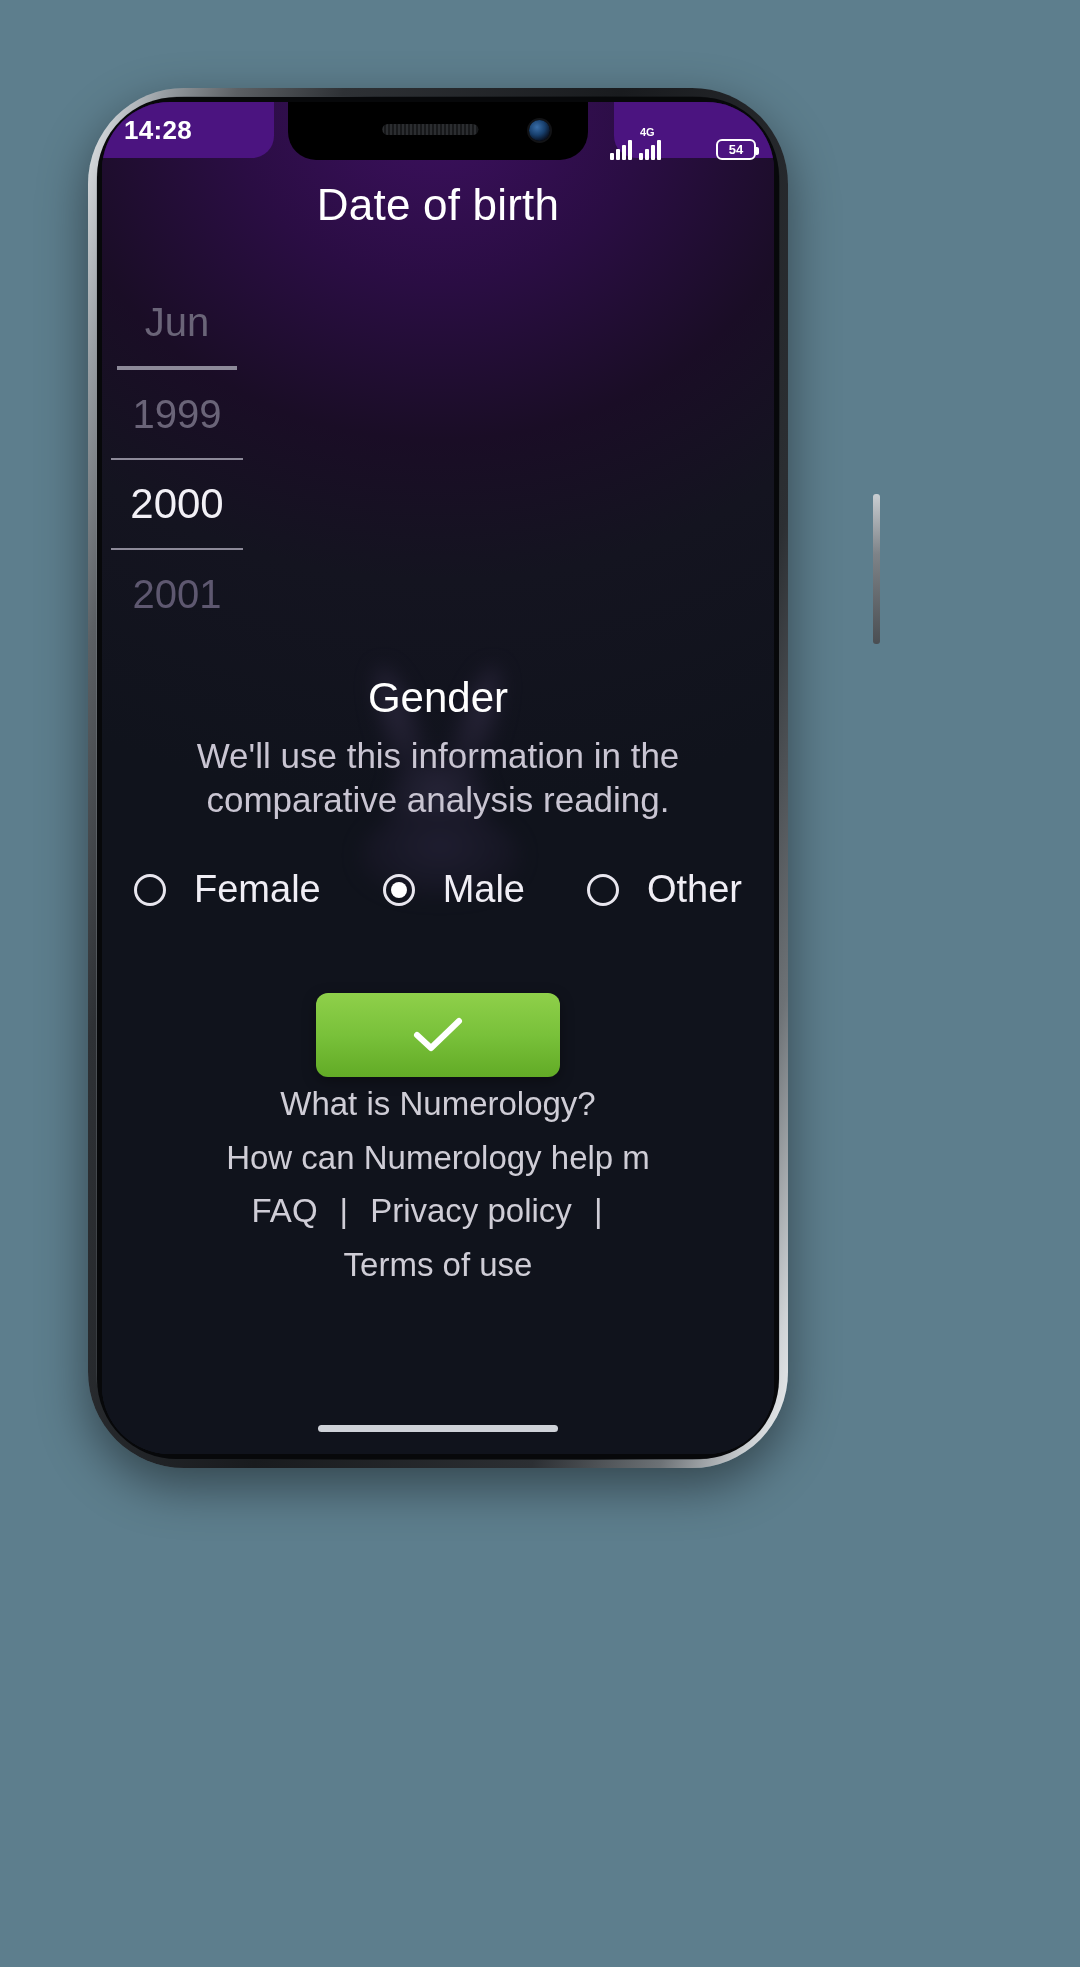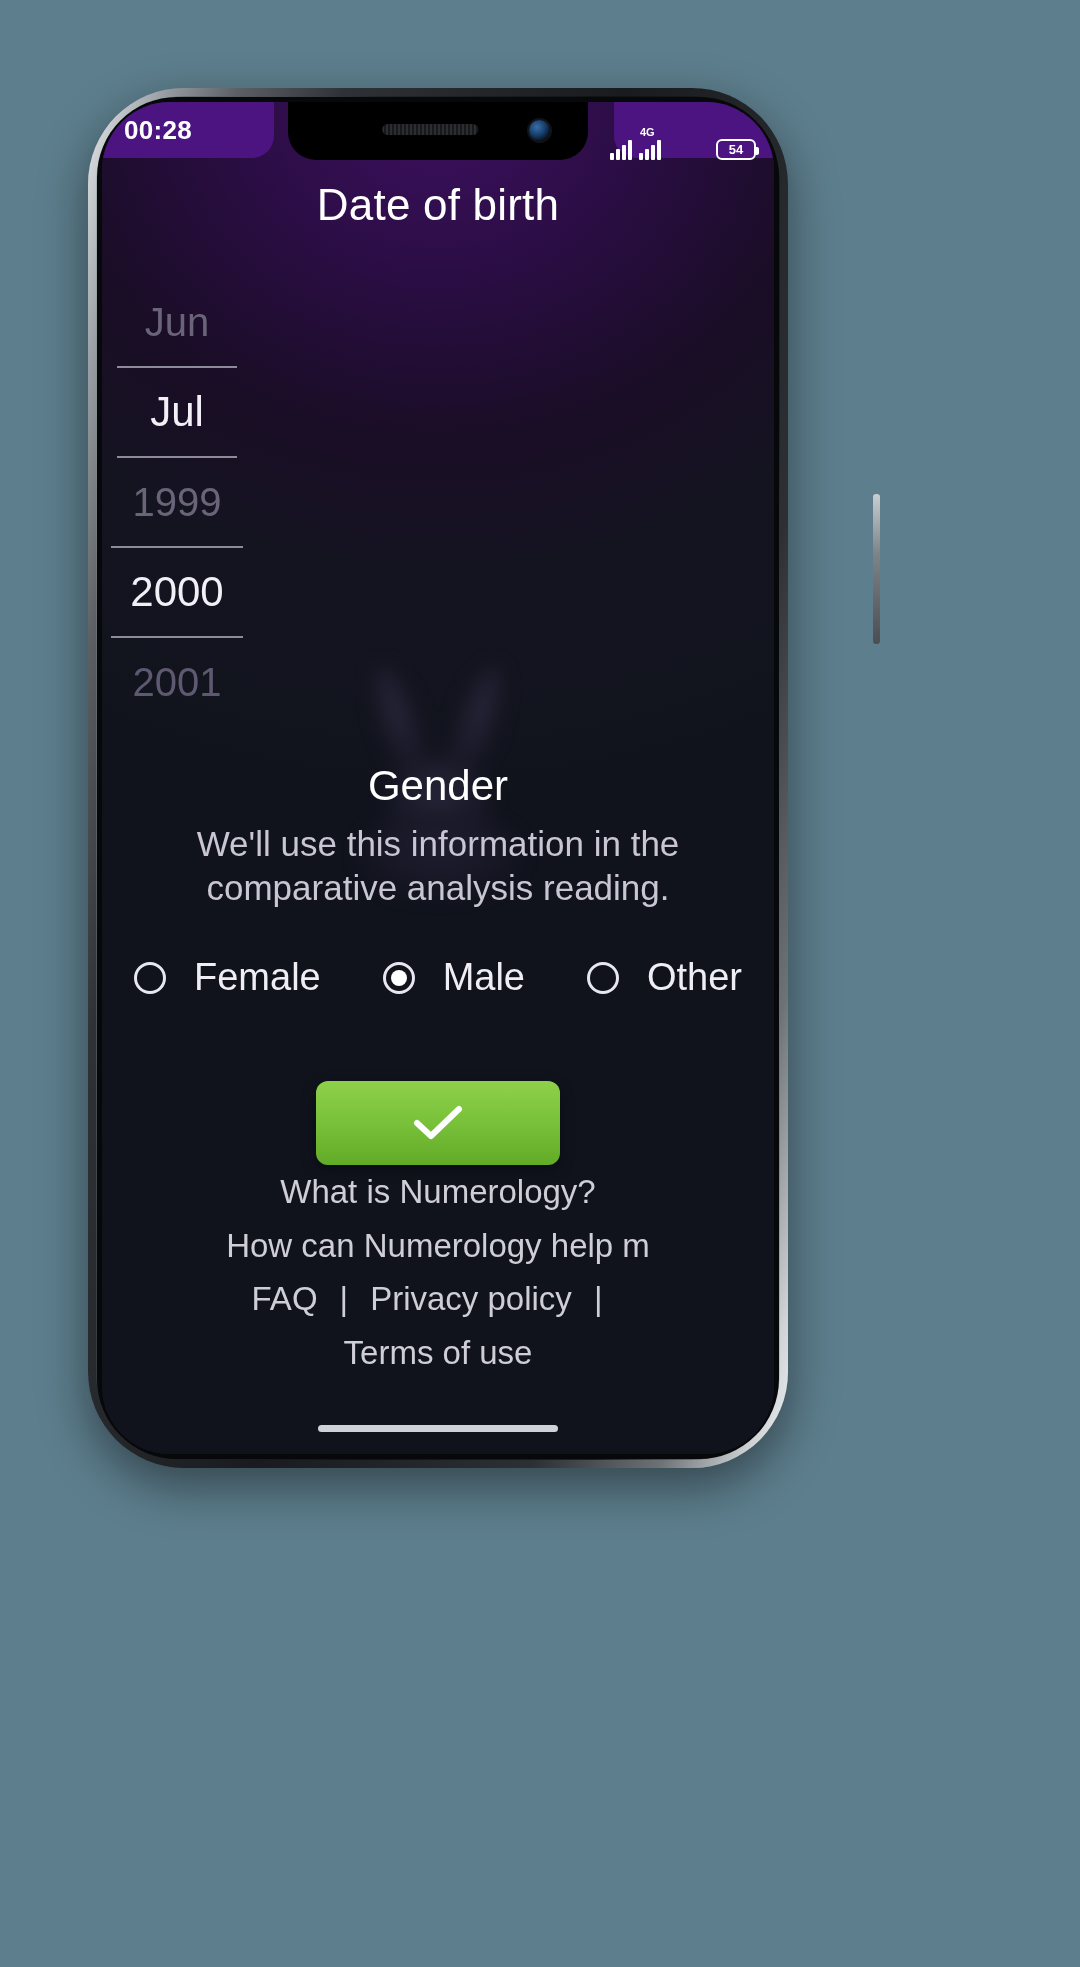--- a/index.html
+++ b/index.html
@@ -236,21 +236,21 @@
         <div class="bunny">
           <div class="ear l"></div>
           <div class="ear r"></div>
           <div class="head"></div>
           <div class="body"></div>
         </div>
 
         <div class="statusbar">
           <div class="sb-left-bg"></div>
           <div class="sb-right-bg"></div>
-          <div class="sb-time">00:28</div>
+          <div class="sb-time">14:28</div>
           <div class="sb-icons">
             <span class="bars">
                 <i></i>
                 <i></i>
                 <i></i>
                 <i></i>
               </span>
             <span class="sig-group">
               <span class="net-label">4G</span>
               <span class="bars">
@@ -265,21 +265,20 @@
             </span>
           </div>
         </div>
 
         <h1 class="h-title">Date of birth</h1>
 
         <div class="picker">
           <div class="pcol m">
             <div class="pcell dim">Jun</div>
             <div class="pline"></div>
-            <div class="pcell sel">Jul</div>
             <div class="pline"></div>
           </div>
           <div class="pcol y">
             <div class="pcell dim">1999</div>
             <div class="pline"></div>
             <div class="pcell sel">2000</div>
             <div class="pline"></div>
             <div class="pcell dim2">2001</div>
           </div>
         </div>

